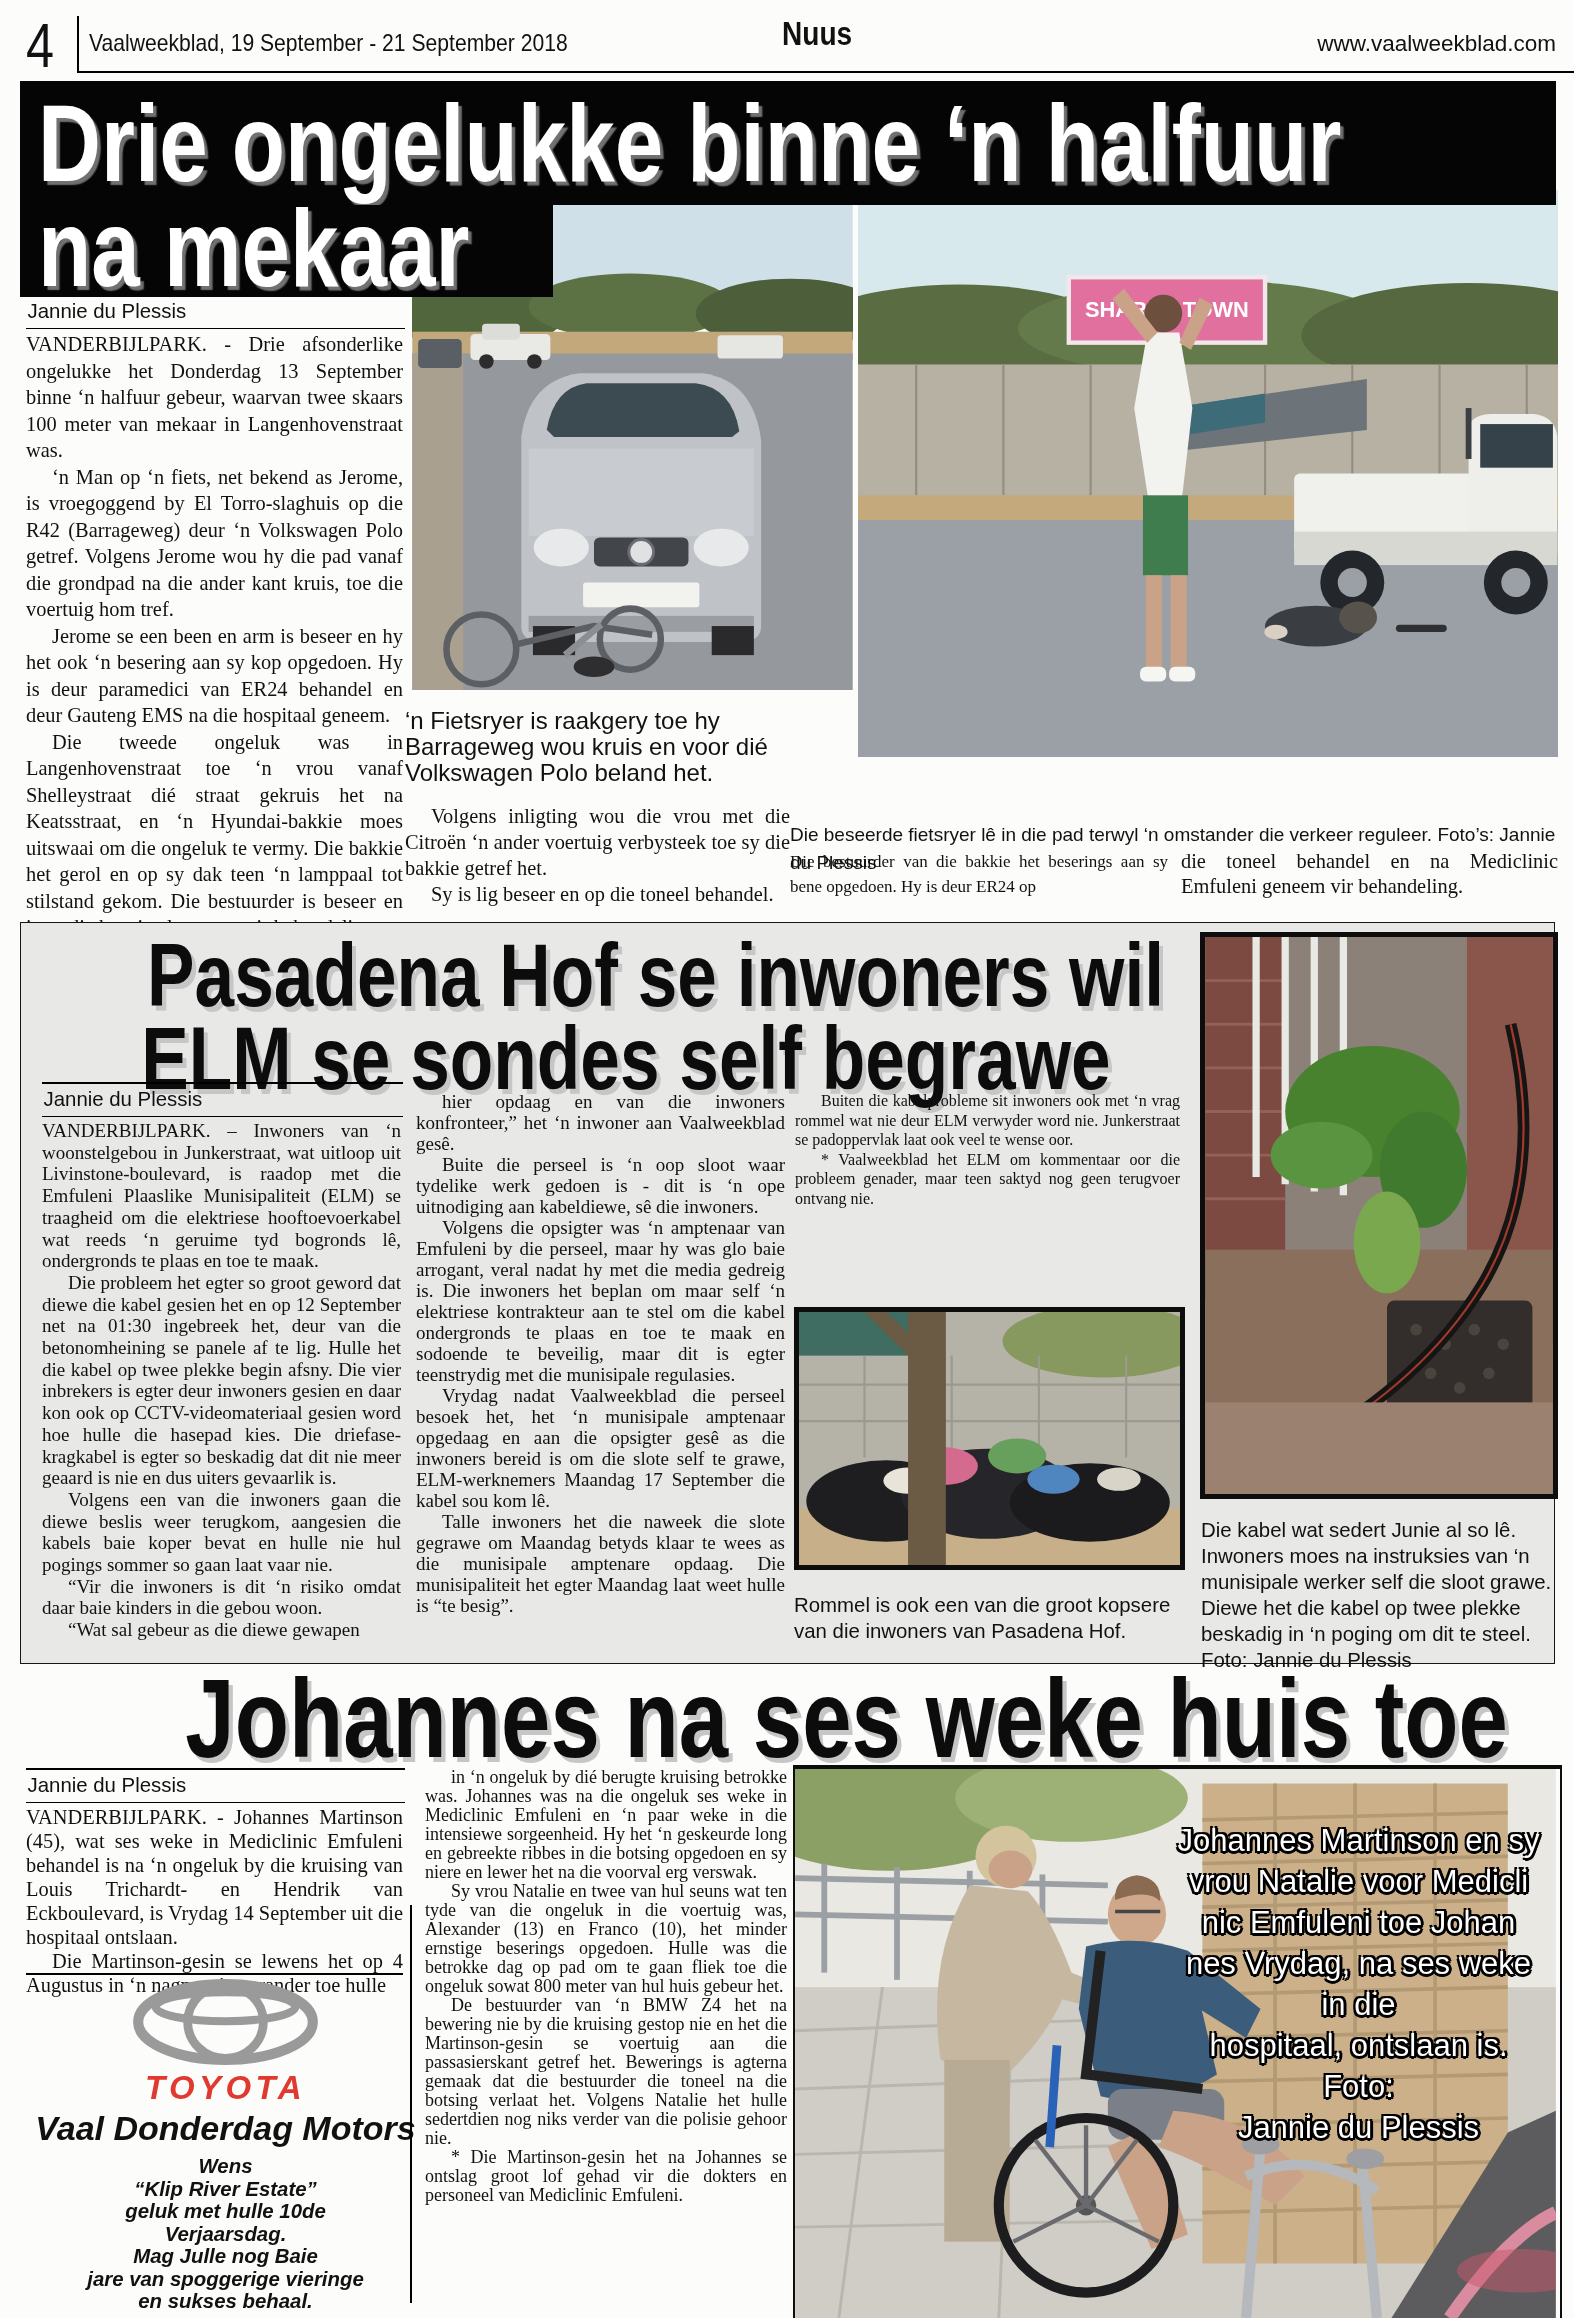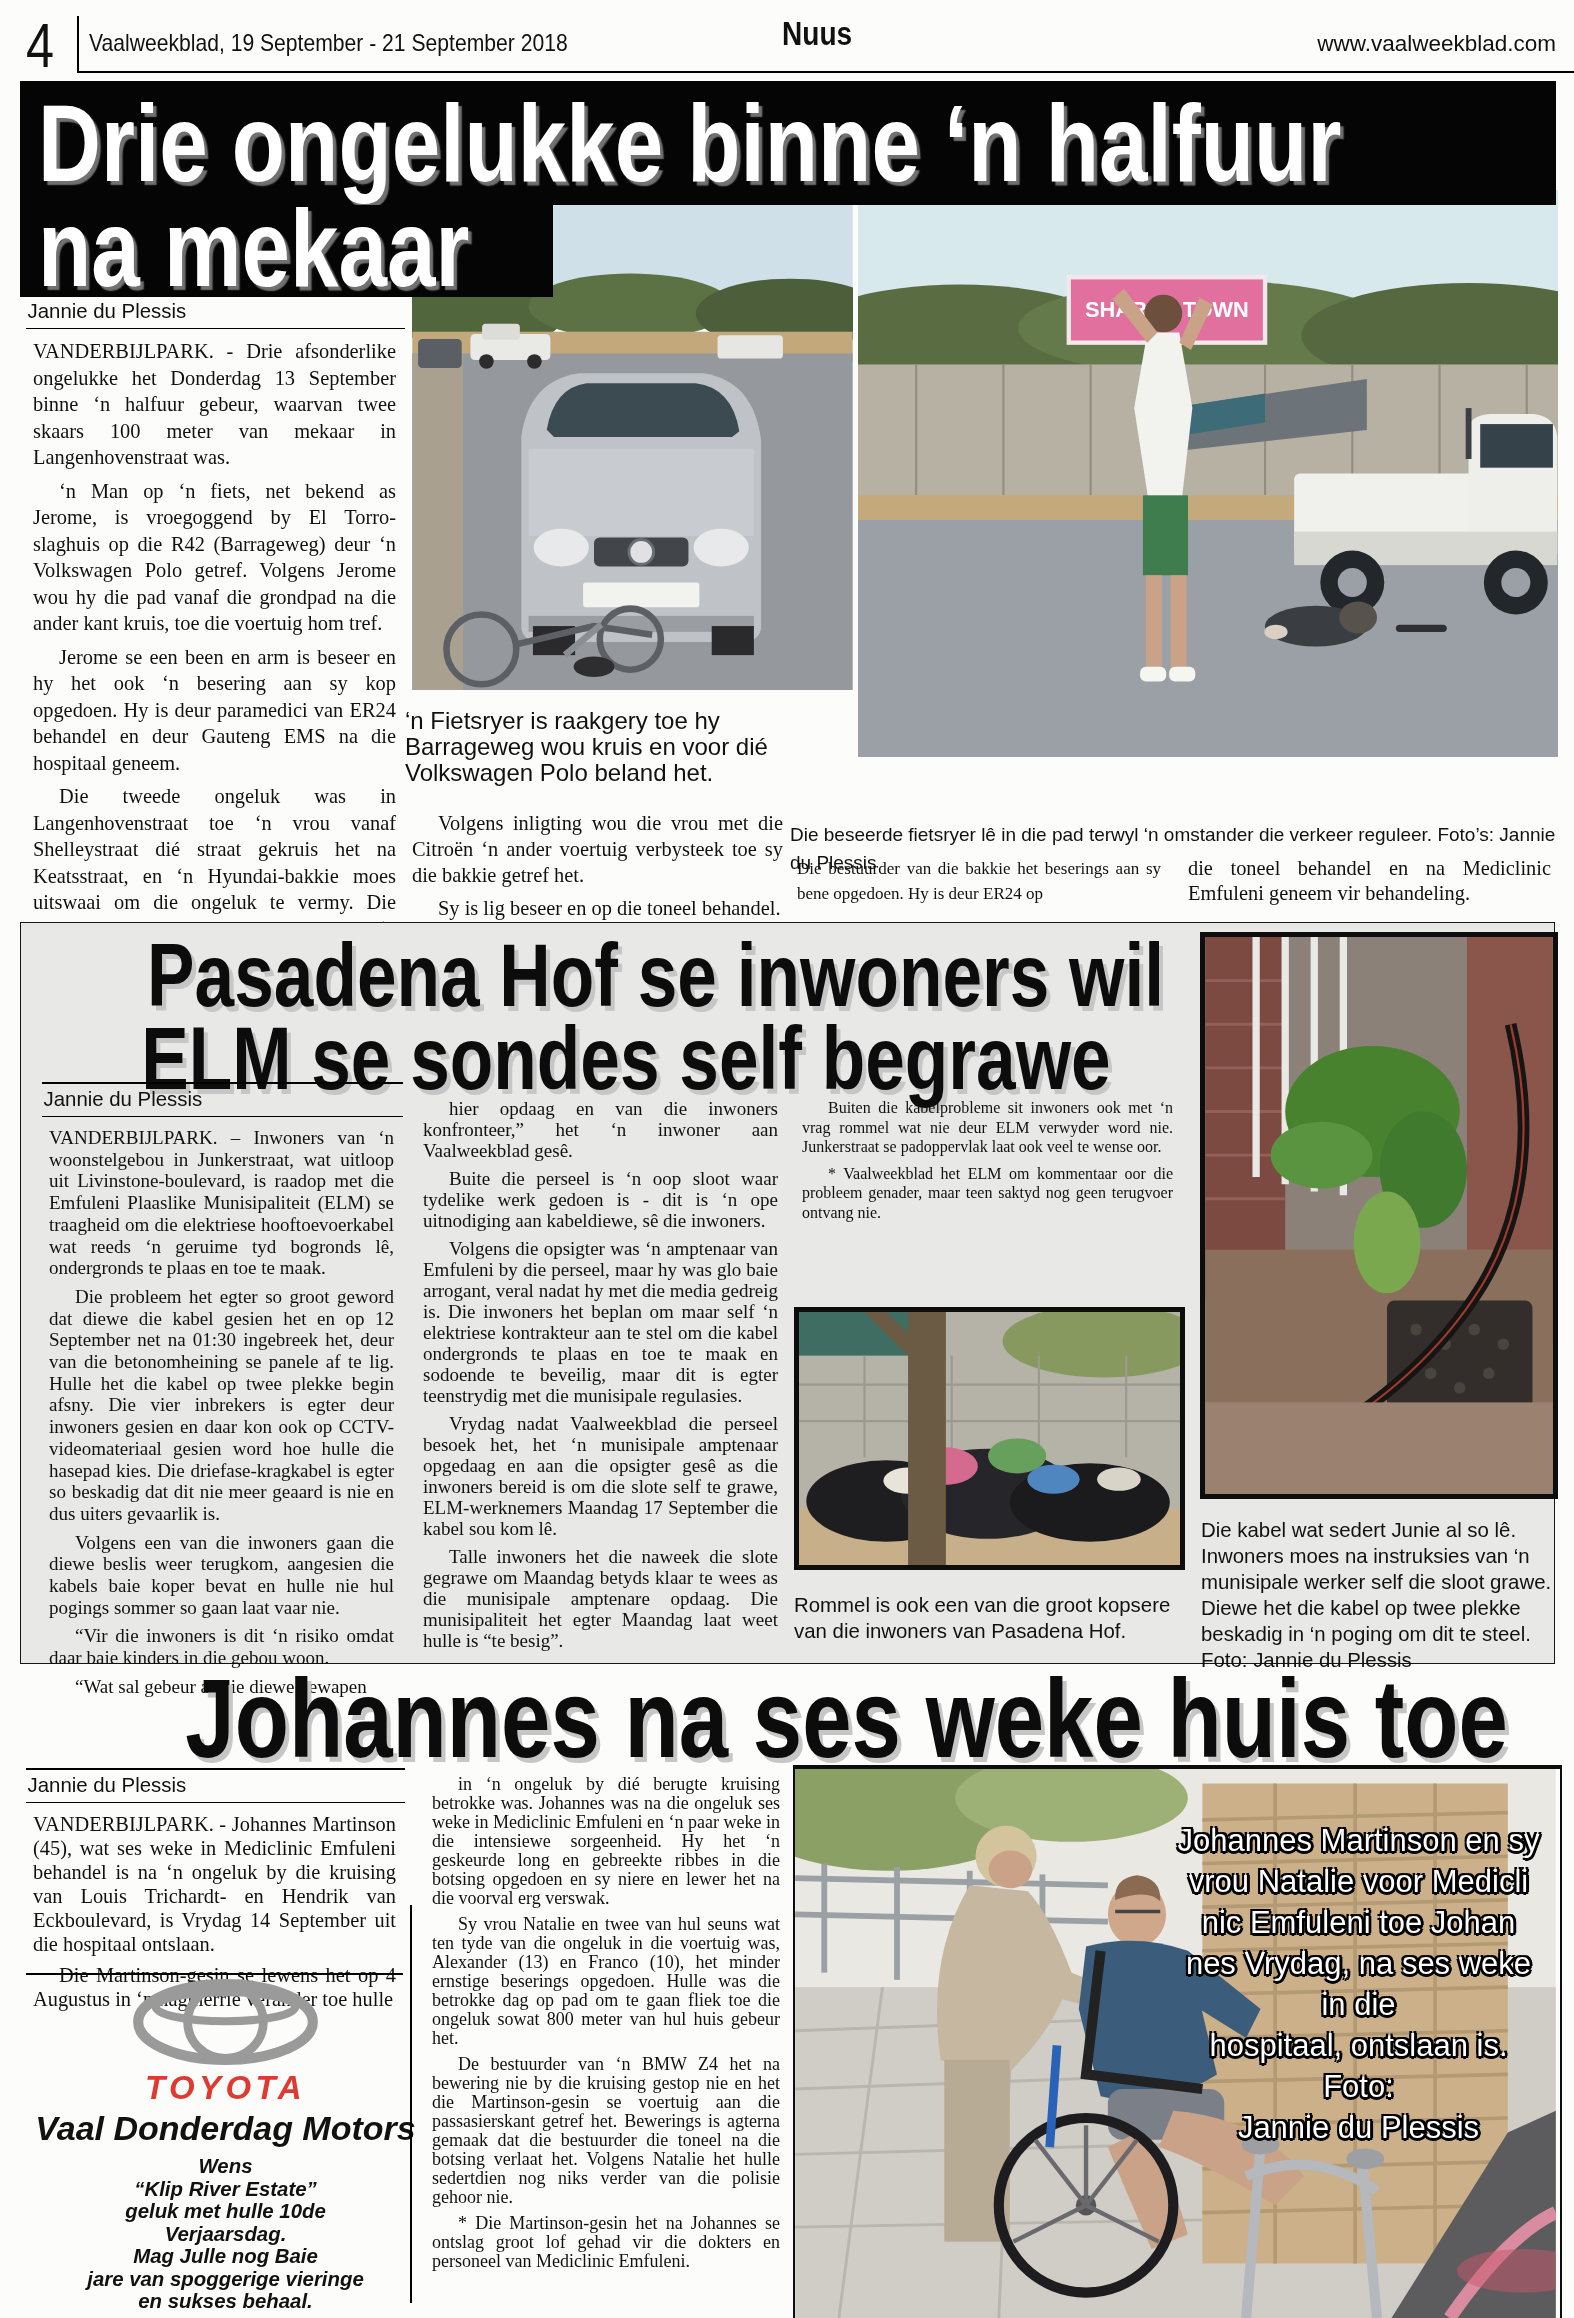--- a/index.html
+++ b/index.html
@@ -10,21 +10,21 @@
   .cond{display:inline-block;transform:scaleX(0.8);transform-origin:left center;white-space:nowrap;}
   .condc{display:inline-block;transform:scaleX(0.8);transform-origin:center center;white-space:nowrap;}
   .hl-white{color:#fff;font-weight:bold;font-family:"Liberation Sans",sans-serif;
             text-shadow:4.4px 4.4px 1.5px rgba(150,150,150,.75);}
   .hl-black{color:#0c0c0c;font-weight:bold;font-family:"Liberation Sans",sans-serif;
             text-shadow:5.1px 5.1px 0 #c6c6c6;}
   .band{background:#050505;}
   .byline{font-family:"Liberation Sans",sans-serif;font-size:20.4px;
           border-top:2.2px solid #000;border-bottom:1.5px solid #000;padding:3.6px 1.5px 5.1px 1.5px;}
   .body-text{text-align:justify;}
-  .body-text p{margin:7px;text-indent:26px;}
+  .body-text p{margin:0;text-indent:26px;}
   .body-text p:first-child{text-indent:0;}
   .body-text.all-indent p{text-indent:26px;}
   .caption{font-family:"Liberation Sans",sans-serif;}
   .graybox{background:#e8e8e7;border:1.5px solid #161616;}
   .photoframe{border:5.8px solid #0d0d0d;background:#888;}
   .rule{background:#000;}
   .ad-line{font-family:"Liberation Sans",sans-serif;font-weight:bold;text-align:center;margin:0;font-style:italic;}
   .overlay-caption div{color:#fff;font-family:"Liberation Sans",sans-serif;font-size:31px;
       line-height:41px;text-align:center;
       text-shadow:-2.2px -2.2px 0 #000,2.2px -2.2px 0 #000,-2.2px 2.2px 0 #000,2.2px 2.2px 0 #000,0 2.9px 0 #000,2.9px 0 0 #000;}

